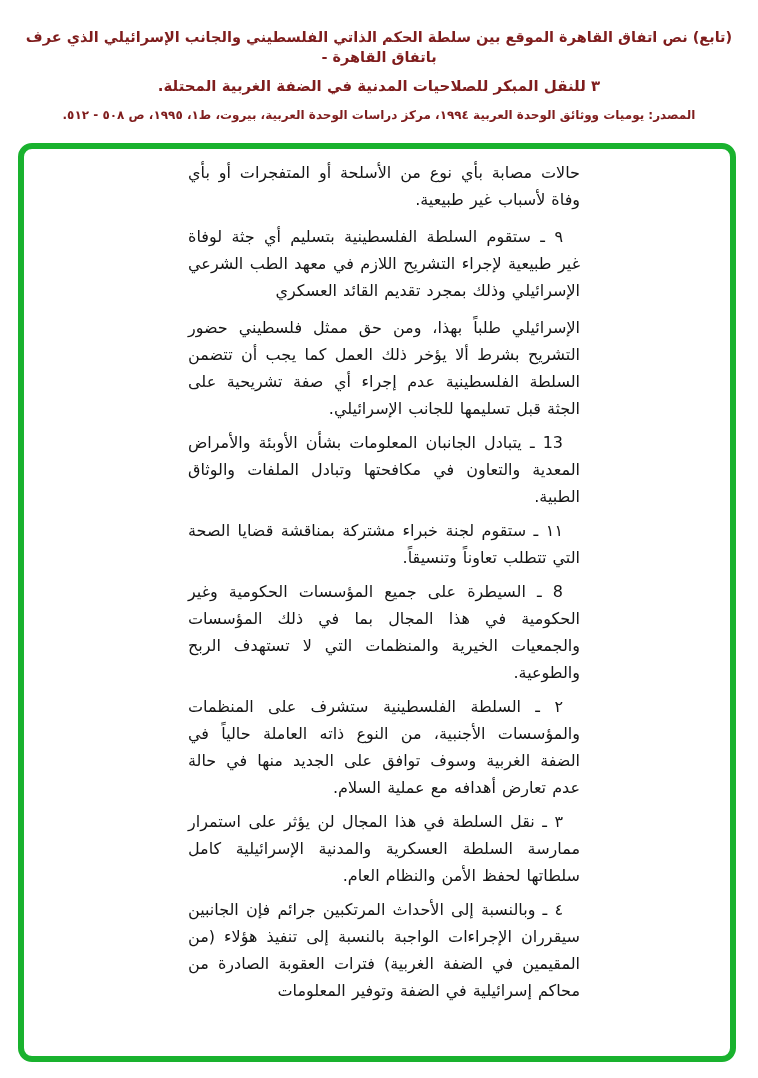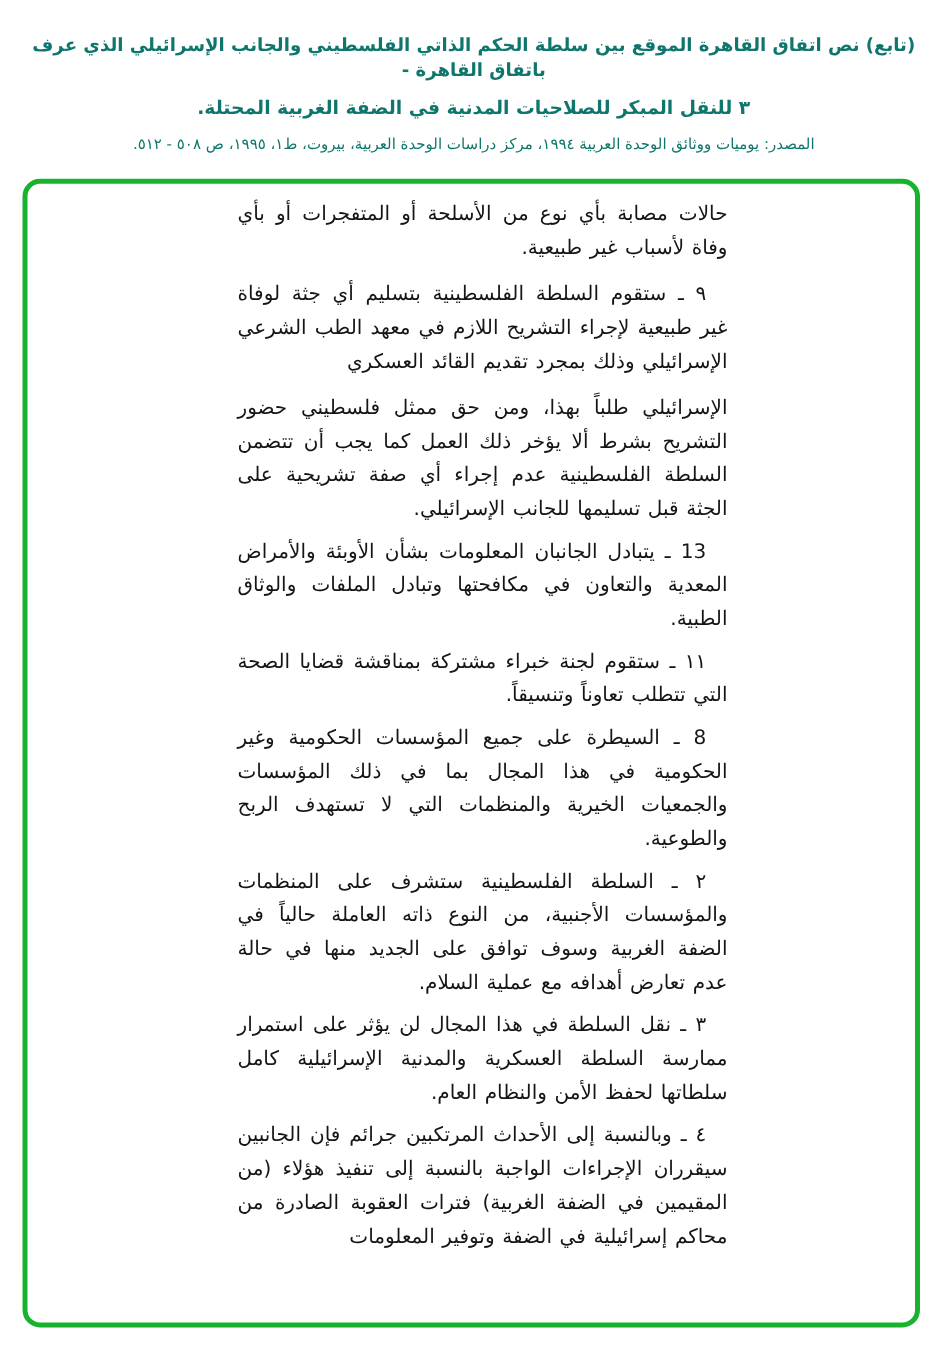--- a/index.html
+++ b/index.html
@@ -15,48 +15,48 @@
     background: #ffffff;
     overflow: hidden;
     direction: rtl;
   }
   .doc-header {
     position: absolute;
     top: 28px;
     right: 10px;
     left: 10px;
     text-align: center;
-    color: #0f766e;
+    color: #7f1d1d;
   }
   .title-line1 {
     font-size: 14.5px;
     font-weight: bold;
     line-height: 1.35;
     margin: 0 0 10px 0;
   }
   .title-line2 {
     font-size: 15px;
     font-weight: bold;
     line-height: 1.3;
     margin: 0 0 11px 0;
   }
   .source-line {
     font-size: 12px;
-    font-weight: normal;
+    font-weight: bold;
     line-height: 1.3;
     margin: 0;
   }
   .green-box {
     position: absolute;
     left: 18px;
     top: 143px;
     width: 718px;
     height: 919px;
     box-sizing: border-box;
-    border: 4px solid #4d7c0f;
+    border: 6px solid #4d7c0f;
     border-radius: 14px;
     background: #ffffff;
   }
   .text-column {
     box-sizing: border-box;
     width: 392px;
     margin: 10px 150px 0 0;
     direction: rtl;
     color: #151515;
   }

